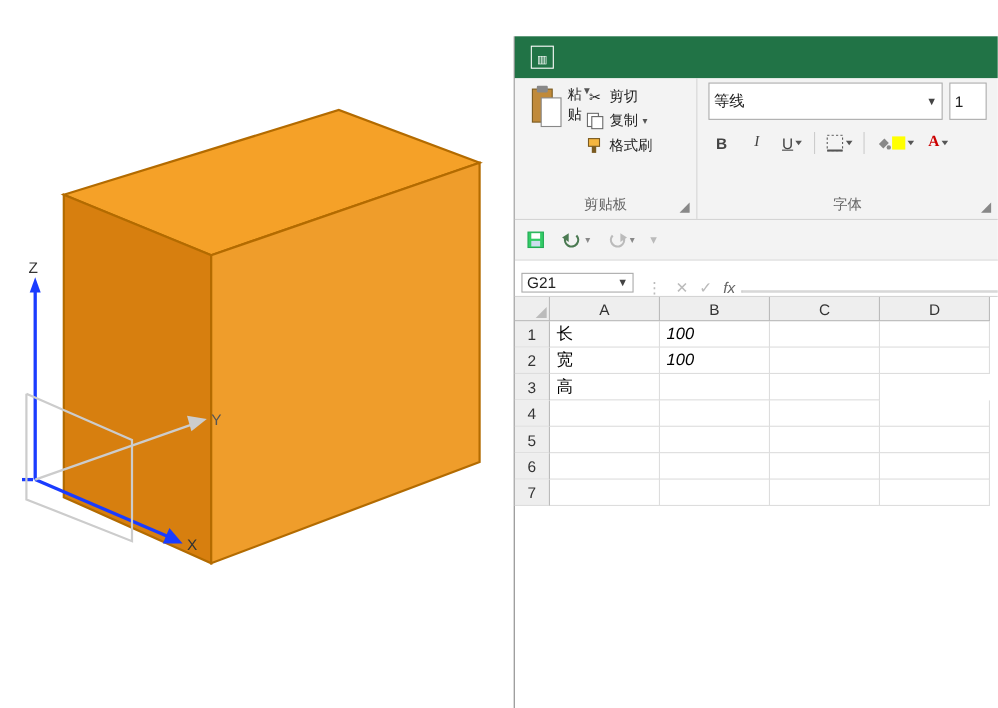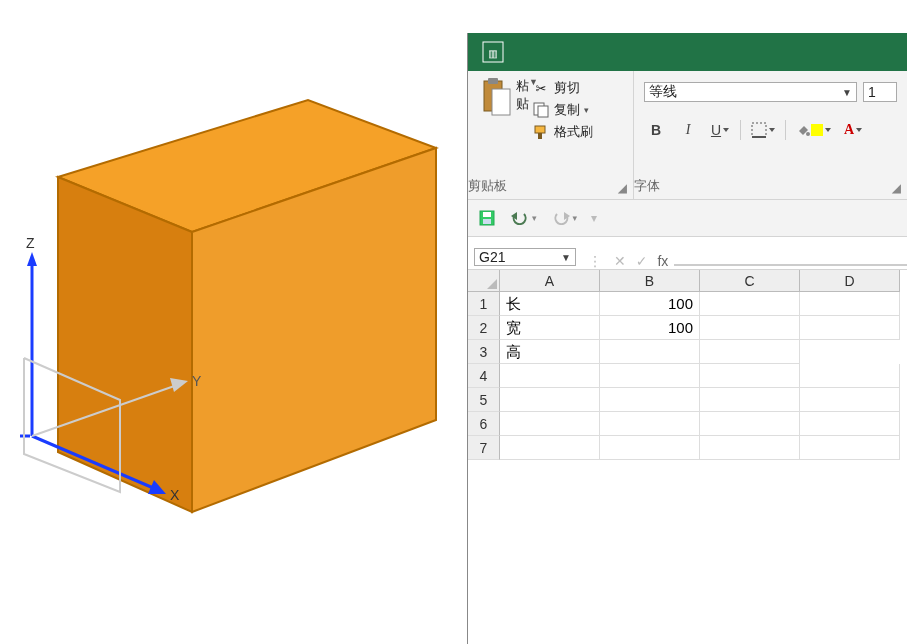--- a/index.html
+++ b/index.html
@@ -9,36 +9,36 @@
   .cube-svg{position:absolute;left:20px;top:60px;}
   
   .excel{position:absolute;left:467px;top:33px;width:440px;height:611px;background:#fff;border-left:1px solid #888;}
   .ex-title{height:38px;background:#217346;position:relative;}
   .qat-dot{position:absolute;left:10px;top:4px;width:30px;height:30px;display:flex;align-items:center;justify-content:center;}
   .ex-tabs{height:34px;background:#217346;display:flex;padding-left:5px;align-items:flex-end;}
   .ex-tab{padding:0 18px;height:34px;line-height:34px;color:#fff;font-size:15px;white-space:nowrap;cursor:pointer;}
   .ex-tab.active{background:#f3f3f3;color:#217346;font-weight:500;}
   .ribbon{background:#f3f3f3;border-bottom:1px solid #d4d4d4;height:128px;display:flex;}
   .rgroup{border-right:1px solid #d4d4d4;display:flex;flex-direction:column;justify-content:flex-start;position:relative;padding:6px 10px 4px 10px;box-sizing:border-box;}
-  .rgroup .glabel{position:absolute;bottom:4px;left:0;right:0;font-size:13px;color:#666;}
+  .rgroup .glabel{position:absolute;bottom:4px;left:0;right:0;text-align:center;font-size:13px;color:#666;}
   .rgroup .glabel .launcher{position:absolute;right:6px;bottom:0;font-size:12px;color:#888;}
   
   .clip{width:166px;}
   .clip-row{display:flex;gap:6px;height:92px;}
   .paste-big{width:48px;display:flex;flex-direction:row;align-items:flex-start;cursor:pointer;}
   .paste-big .ic{width:38px;height:44px;}
   .paste-big span{font-size:13px;}
   .clip-small{display:flex;flex-direction:column;gap:4px;padding-top:2px;}
   .clip-item{display:flex;align-items:center;gap:4px;font-size:13px;cursor:pointer;}
   .clip-item .ic{width:18px;height:18px;display:inline-flex;align-items:center;justify-content:center;}
   
   .fontg{flex:1;min-width:250px;}
   .font-row1{display:flex;gap:6px;align-items:center;height:30px;}
   .font-name{flex:1;min-width:0;}
-  .combo{background:#fff;border:1px solid #aaa;height:20px;display:flex;align-items:center;padding:0 4px;font-size:14px;box-sizing:border-box;}
+  .combo{background:#fff;border:1px solid #aaa;height:34px;display:flex;align-items:center;padding:0 4px;font-size:14px;box-sizing:border-box;}
   .combo .arrow{margin-left:auto;font-size:10px;color:#444;}
   .font-size{width:34px;}
   .font-row2{display:flex;gap:8px;align-items:center;margin-top:8px;height:30px;}
   .fmtbtn{height:24px;min-width:20px;padding:0 2px;display:flex;align-items:center;justify-content:center;color:#444;cursor:pointer;}
   .fmtbtn.small-arrow::after{content:"";margin-left:2px;border-left:3px solid transparent;border-right:3px solid transparent;border-top:4px solid #555;}
   .bucket{display:flex;align-items:center;}
   .bucket .sw{width:12px;height:12px;margin-left:1px;}
   
   .qat{background:#f3f3f3;height:36px;border-bottom:1px solid #d4d4d4;display:flex;align-items:center;gap:14px;padding:0 10px;}
   .qat .qbtn{color:#4b7a52;cursor:pointer;display:flex;align-items:center;}
@@ -53,21 +53,21 @@
   .fx-input{flex:1;border:1px solid #ccc;border-right:none;margin:3px 0;padding:0 6px;display:flex;align-items:center;font-size:14px;color:#333;}
   
   .grid{position:relative;}
   .col-headers{display:flex;height:22px;}
   .corner{width:32px;background:#eee;border-right:1px solid #bbb;border-bottom:1px solid #bbb;box-sizing:border-box;position:relative;}
   .corner::after{content:"";position:absolute;right:2px;bottom:2px;border-left:10px solid transparent;border-bottom:10px solid #bbb;}
   .col-h{width:100px;text-align:center;background:#eee;border-right:1px solid #bbb;border-bottom:1px solid #bbb;box-sizing:border-box;line-height:22px;font-size:14px;color:#333;}
   .row{display:flex;height:24px;}
   .row-h{width:32px;background:#eee;border-right:1px solid #bbb;border-bottom:1px solid #ddd;box-sizing:border-box;text-align:center;line-height:24px;color:#333;}
   .cell{width:100px;border-right:1px solid #ddd;border-bottom:1px solid #ddd;box-sizing:border-box;padding:0 6px;line-height:24px;font-size:15px;color:#000;}
-  .cell.num{text-align:right;}
+  .cell.num{font-style:italic;}
 </style>
 </head>
 <body>
 
 <div class="canvas">
 
   <div class="view3d">
     <svg class="cube-svg" width="430" height="480">
 
       <polygon points="38,117 288,40 416,88 172,172" fill="#f5a128" stroke="#b36b00" stroke-width="2"></polygon>
@@ -213,21 +213,21 @@
 
     <div class="fxbar">
       <div class="namebox">
         <span>G21</span>
         <span class="arrow">▼</span>
       </div>
       <div class="fx-sep">⋮</div>
       <div class="fx-btns">
         <span title="cancel">✕</span>
         <span title="enter">✓</span>
-        <span style="color:#666;">fx</span>
+        <span style="font-style:italic;color:#666;">fx</span>
       </div>
       <div class="fx-input"></div>
     </div>
 
     <div class="grid">
       <div class="col-headers">
         <div class="corner"></div>
         <div class="col-h">A</div>
         <div class="col-h">B</div>
         <div class="col-h">C</div>

